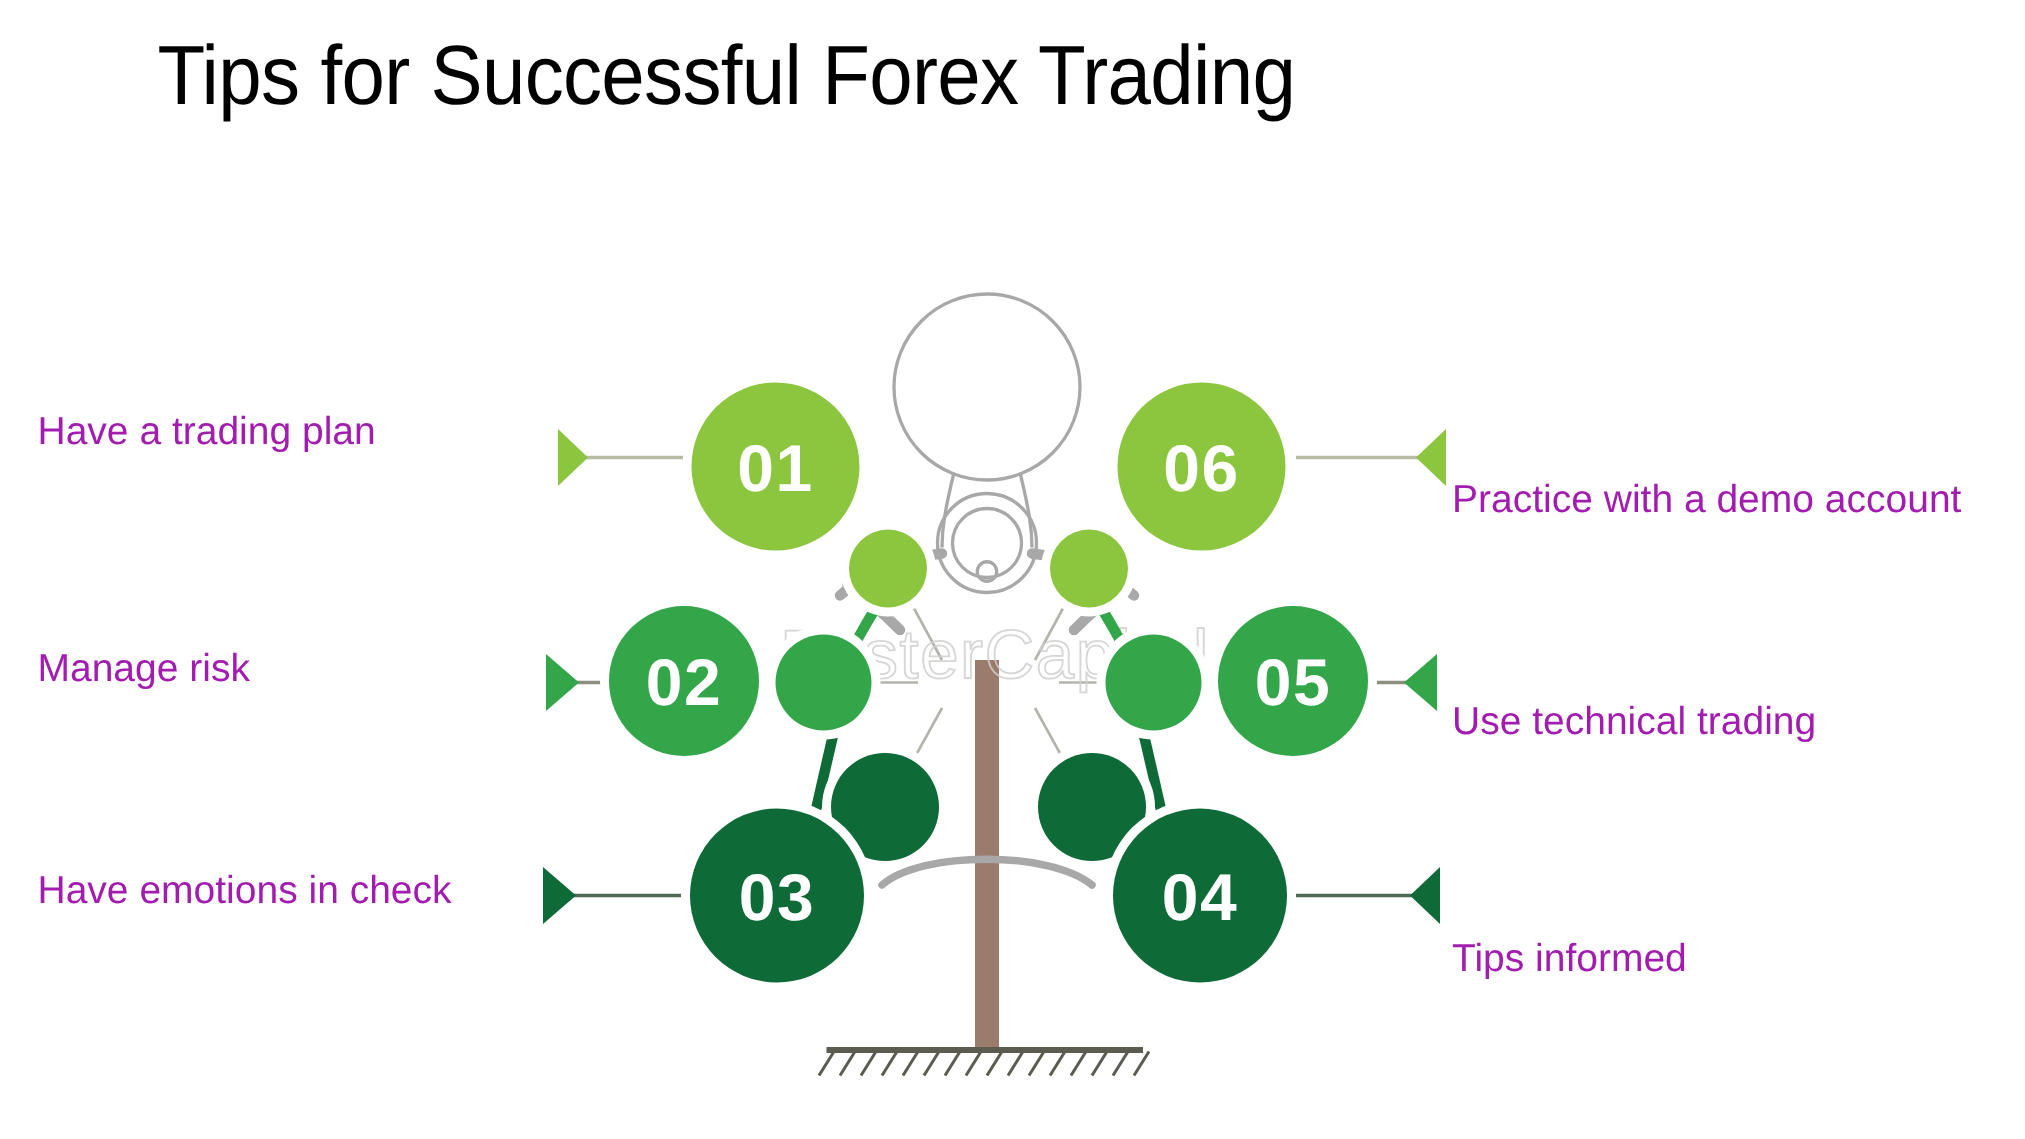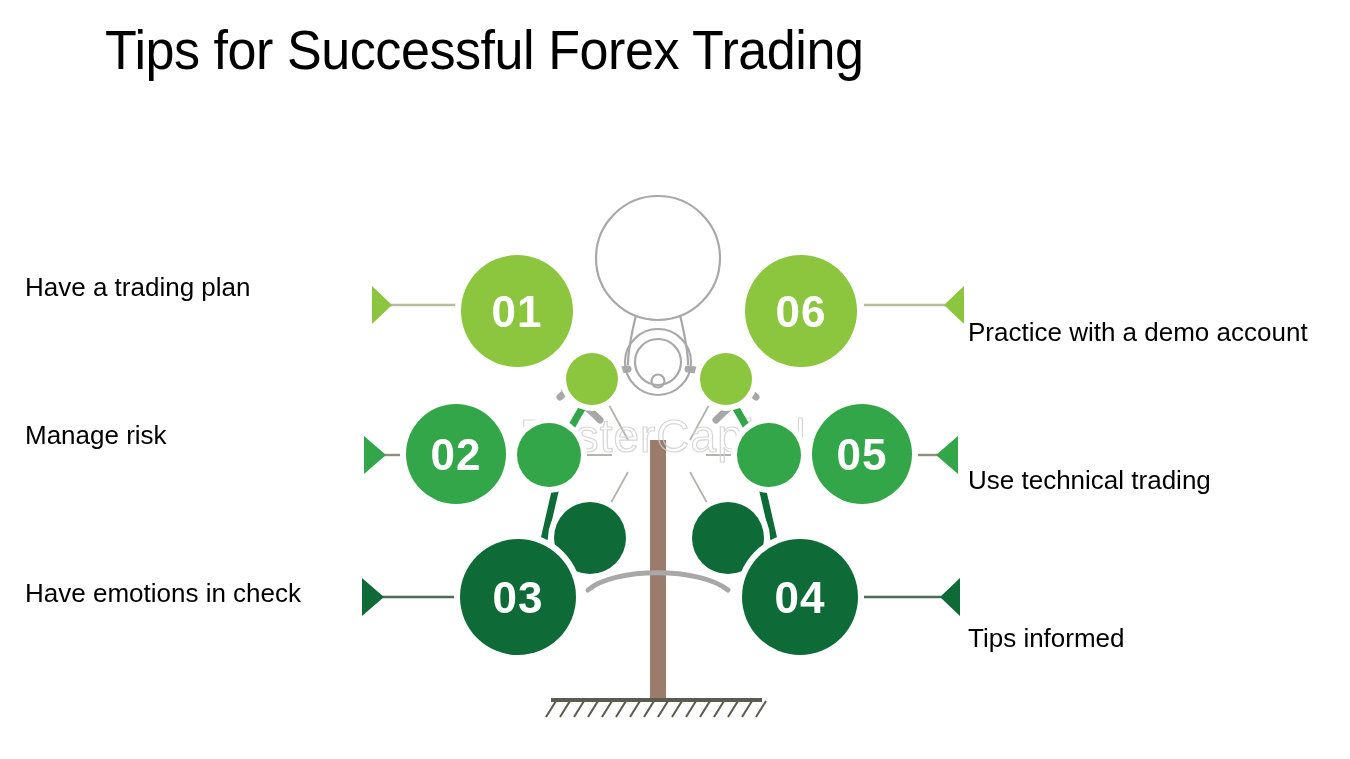--- a/index.html
+++ b/index.html
@@ -42,28 +42,28 @@
   }
   #infographic svg {
     display: block;
   }
 
   
   .side-label {
     position: absolute;
     font-size: 26px;
     line-height: 34px;
-    color: #000000;
+    color: #a21caf;
     font-weight: 400;
   }
   .side-label.left  { left: 25px;  width: 330px; text-align: left; }
   .side-label.right { left: 968px; width: 370px; text-align: left; margin-top: 45px; }
 
   .label-l1 { top: 270px; }
-  .label-l2 { top: 418px; }
+  .label-l2 { top: 428px; }
   .label-l3 { top: 576px; }
   .label-r1 { top: 270px; }
   .label-r2 { top: 418px; }
   .label-r3 { top: 576px; }
 
   .num-text {
     font-size: 44px;
     font-weight: 700;
     fill: #ffffff;
     font-family: "Liberation Sans", sans-serif;

